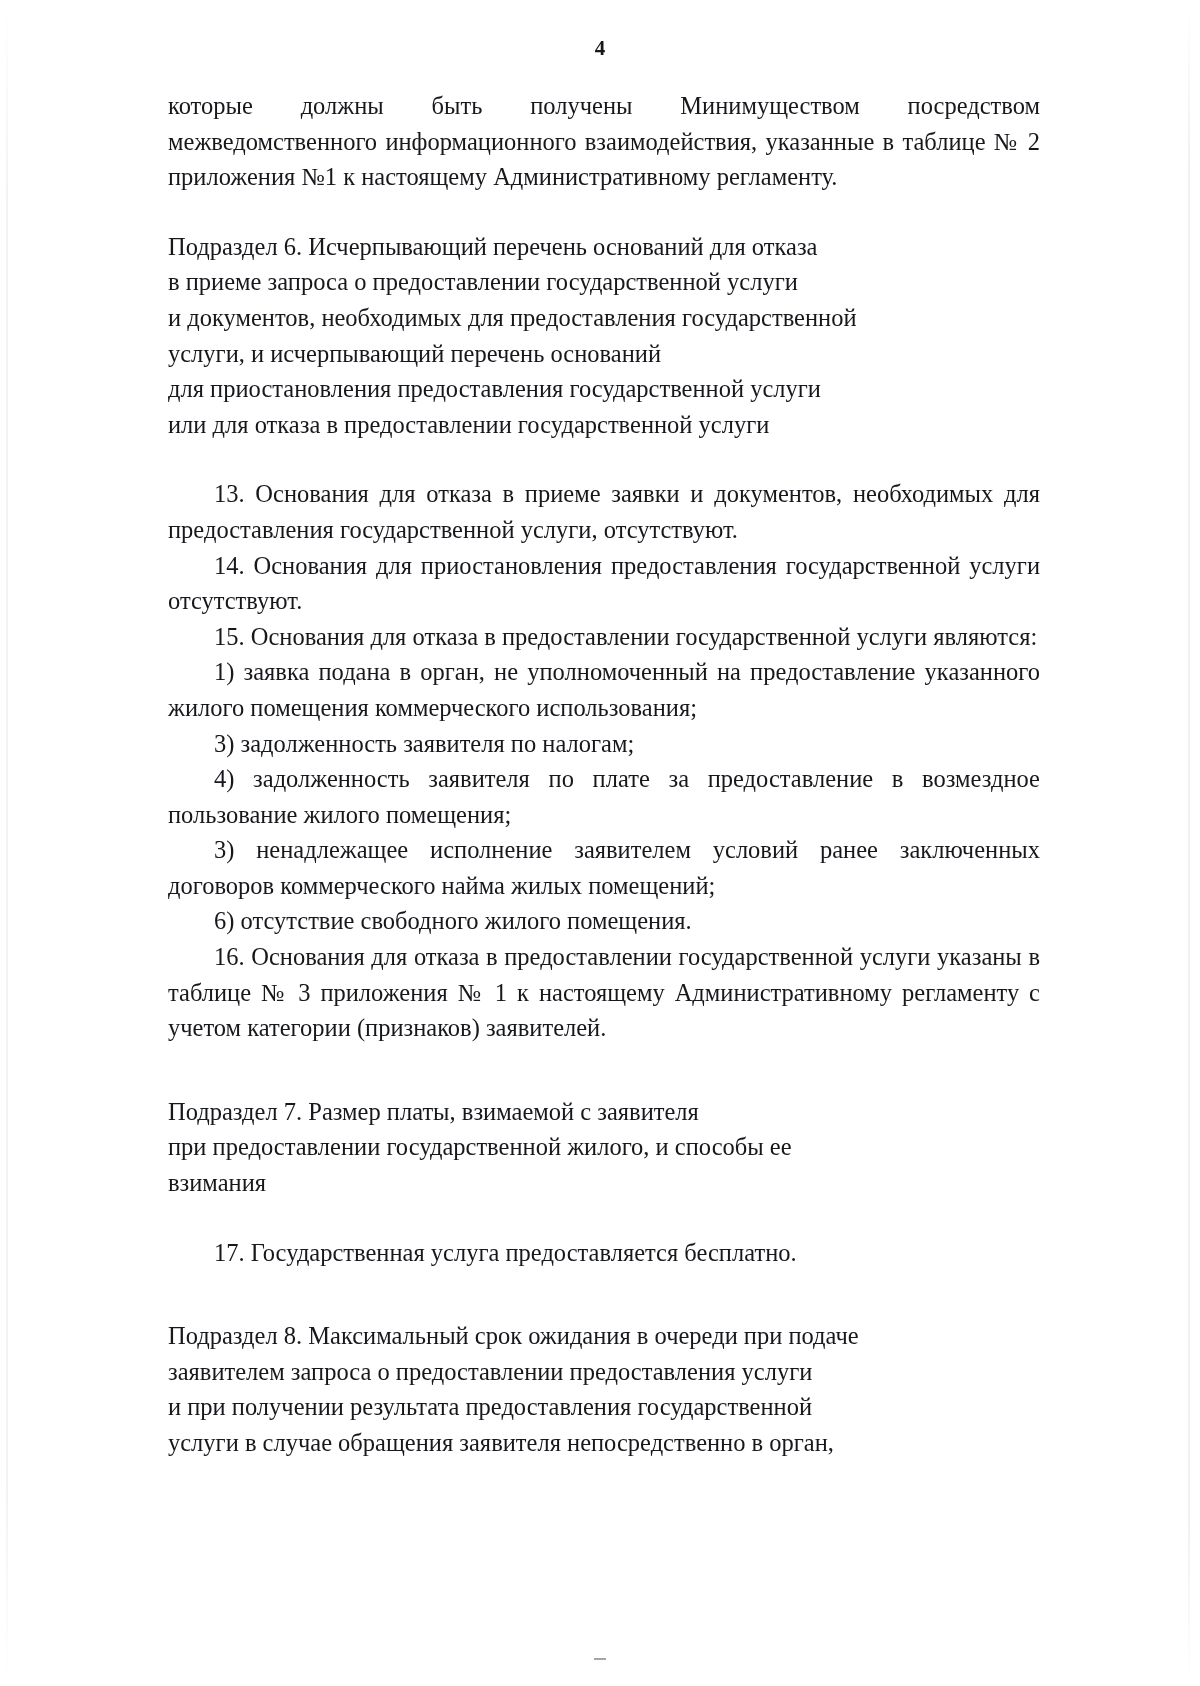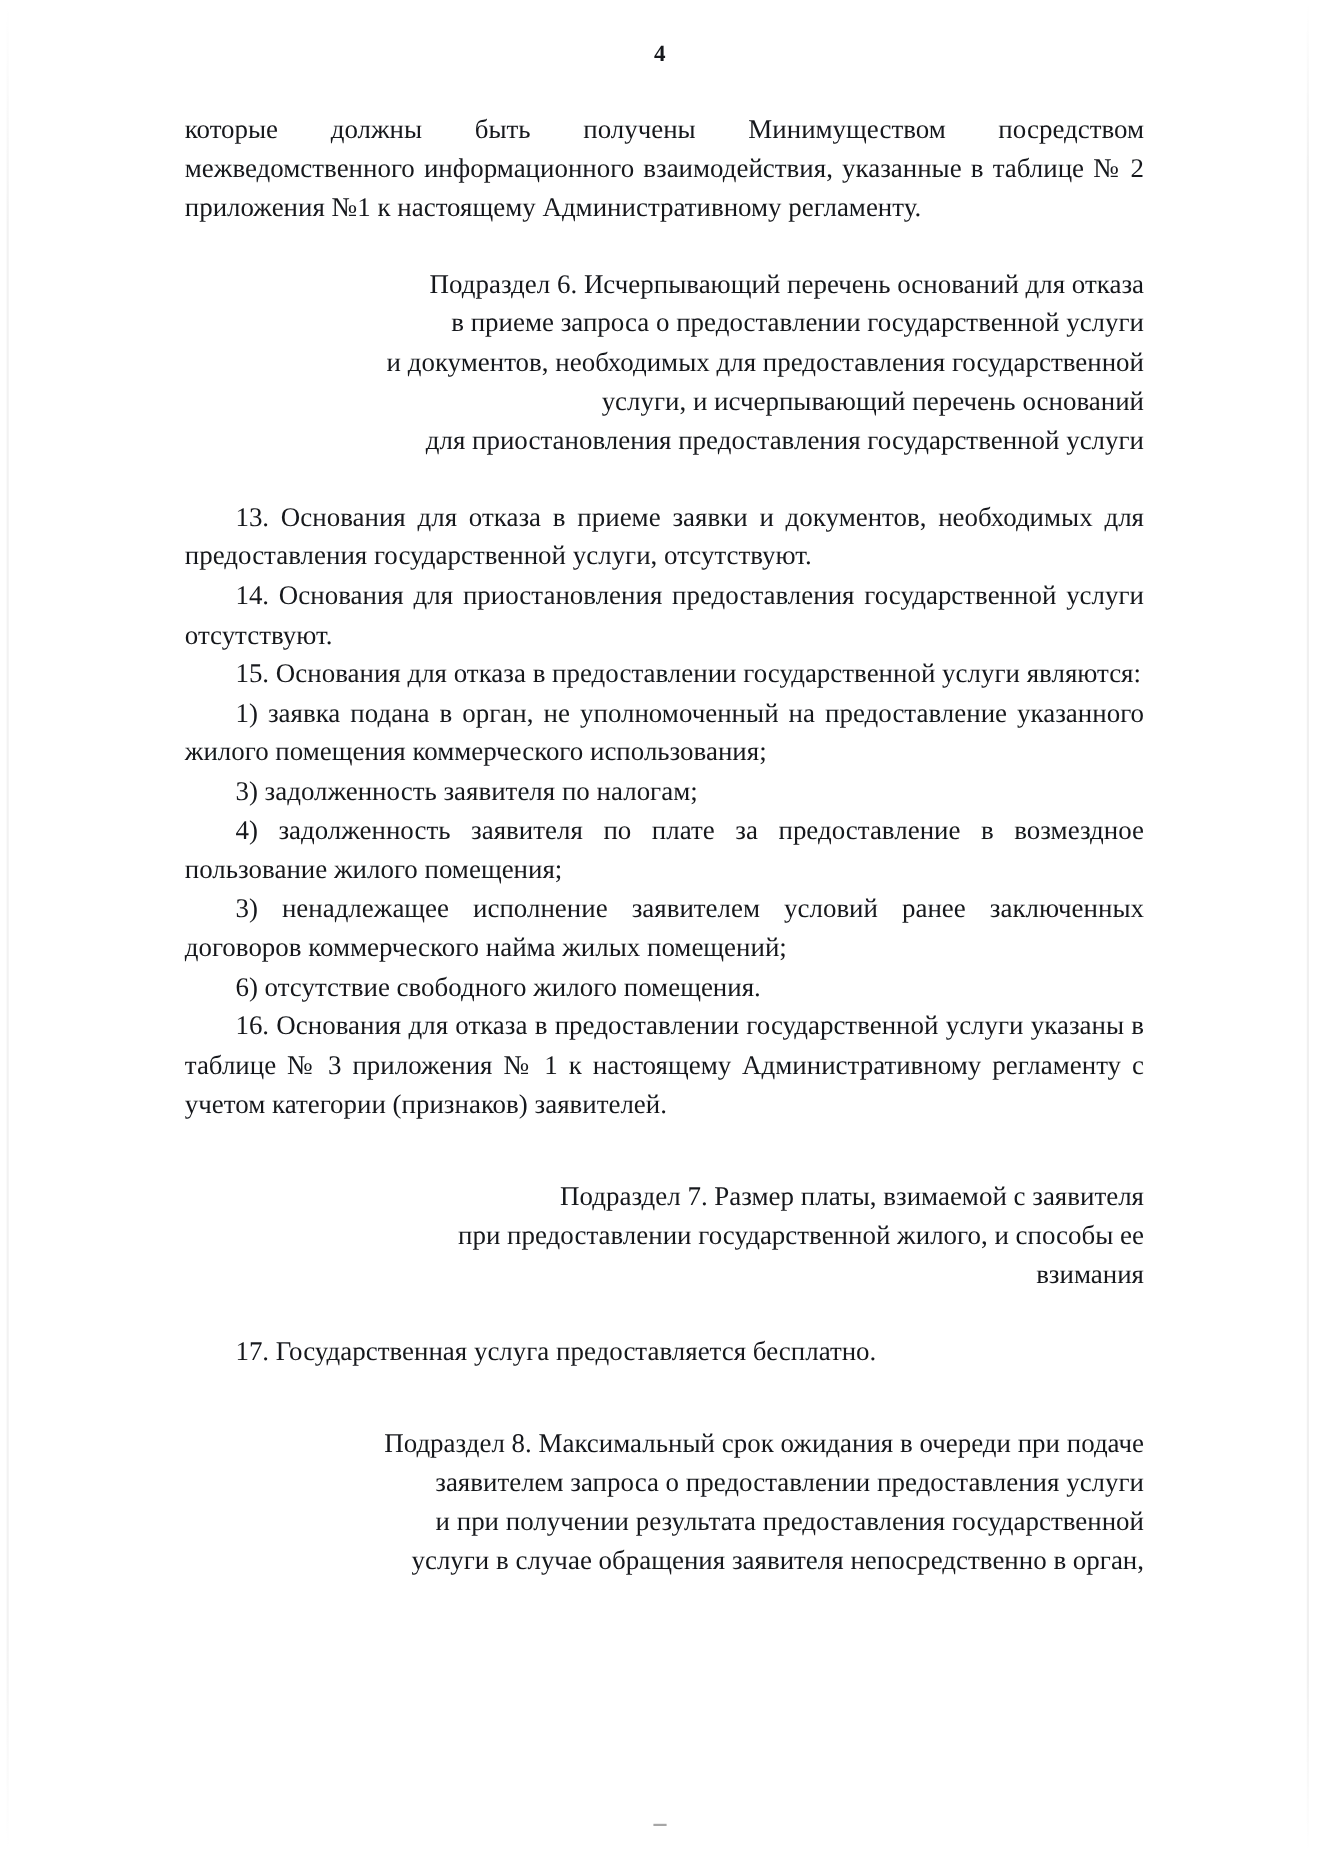--- a/index.html
+++ b/index.html
@@ -22,21 +22,21 @@
     top: 36px;
     left: 0;
     width: 1200px;
     text-align: center;
     font-size: 21px;
     font-weight: bold;
     letter-spacing: 0.2px;
   }
   .content {
     position: absolute;
-    top: 100px;
+    top: 88px;
     left: 168px;
     width: 872px;
   }
   p {
     margin: 0;
     font-size: 24.5px;
     line-height: 35.6px;
     text-align: justify;
     text-justify: inter-word;
     hyphens: none;
@@ -44,21 +44,21 @@
   p.indent {
     text-indent: 46px;
   }
   p.noindent {
     text-indent: 0;
   }
   .heading {
     margin: 0;
     font-size: 24.5px;
     line-height: 35.6px;
-    text-align: right;
+    text-align: left;
   }
   .block-gap-lg { height: 34px; }
   .block-gap-xl { height: 48px; }
   
   .scan-edge-left {
     position: absolute;
     top: 0;
     left: 6px;
     width: 2px;
     height: 1686px;
@@ -97,20 +97,21 @@
     <p class="noindent">которые должны быть получены Минимуществом посредством межведомственного информационного взаимодействия, указанные в таблице № 2 приложения №1 к настоящему Административному регламенту.</p>
 
     <div class="block-gap-lg"></div>
 
     <div>
       <div class="heading">Подраздел 6. Исчерпывающий перечень оснований для отказа</div>
       <div class="heading">в приеме запроса о предоставлении государственной услуги</div>
       <div class="heading">и документов, необходимых для предоставления государственной</div>
       <div class="heading">услуги, и исчерпывающий перечень оснований</div>
       <div class="heading">для приостановления предоставления государственной услуги</div>
+      <div class="heading">или для отказа в предоставлении государственной услуги</div>
     </div>
 
     <div class="block-gap-lg"></div>
 
     <p class="indent">13. Основания для отказа в приеме заявки и документов, необходимых для предоставления государственной услуги, отсутствуют.</p>
     <p class="indent">14. Основания для приостановления предоставления государственной услуги отсутствуют.</p>
     <p class="indent">15. Основания для отказа в предоставлении государственной услуги являются:</p>
     <p class="indent">1) заявка подана в орган, не уполномоченный на предоставление указанного жилого помещения коммерческого использования;</p>
     <p class="indent">3) задолженность заявителя по налогам;</p>
     <p class="indent">4) задолженность заявителя по плате за предоставление в возмездное пользование жилого помещения;</p>

